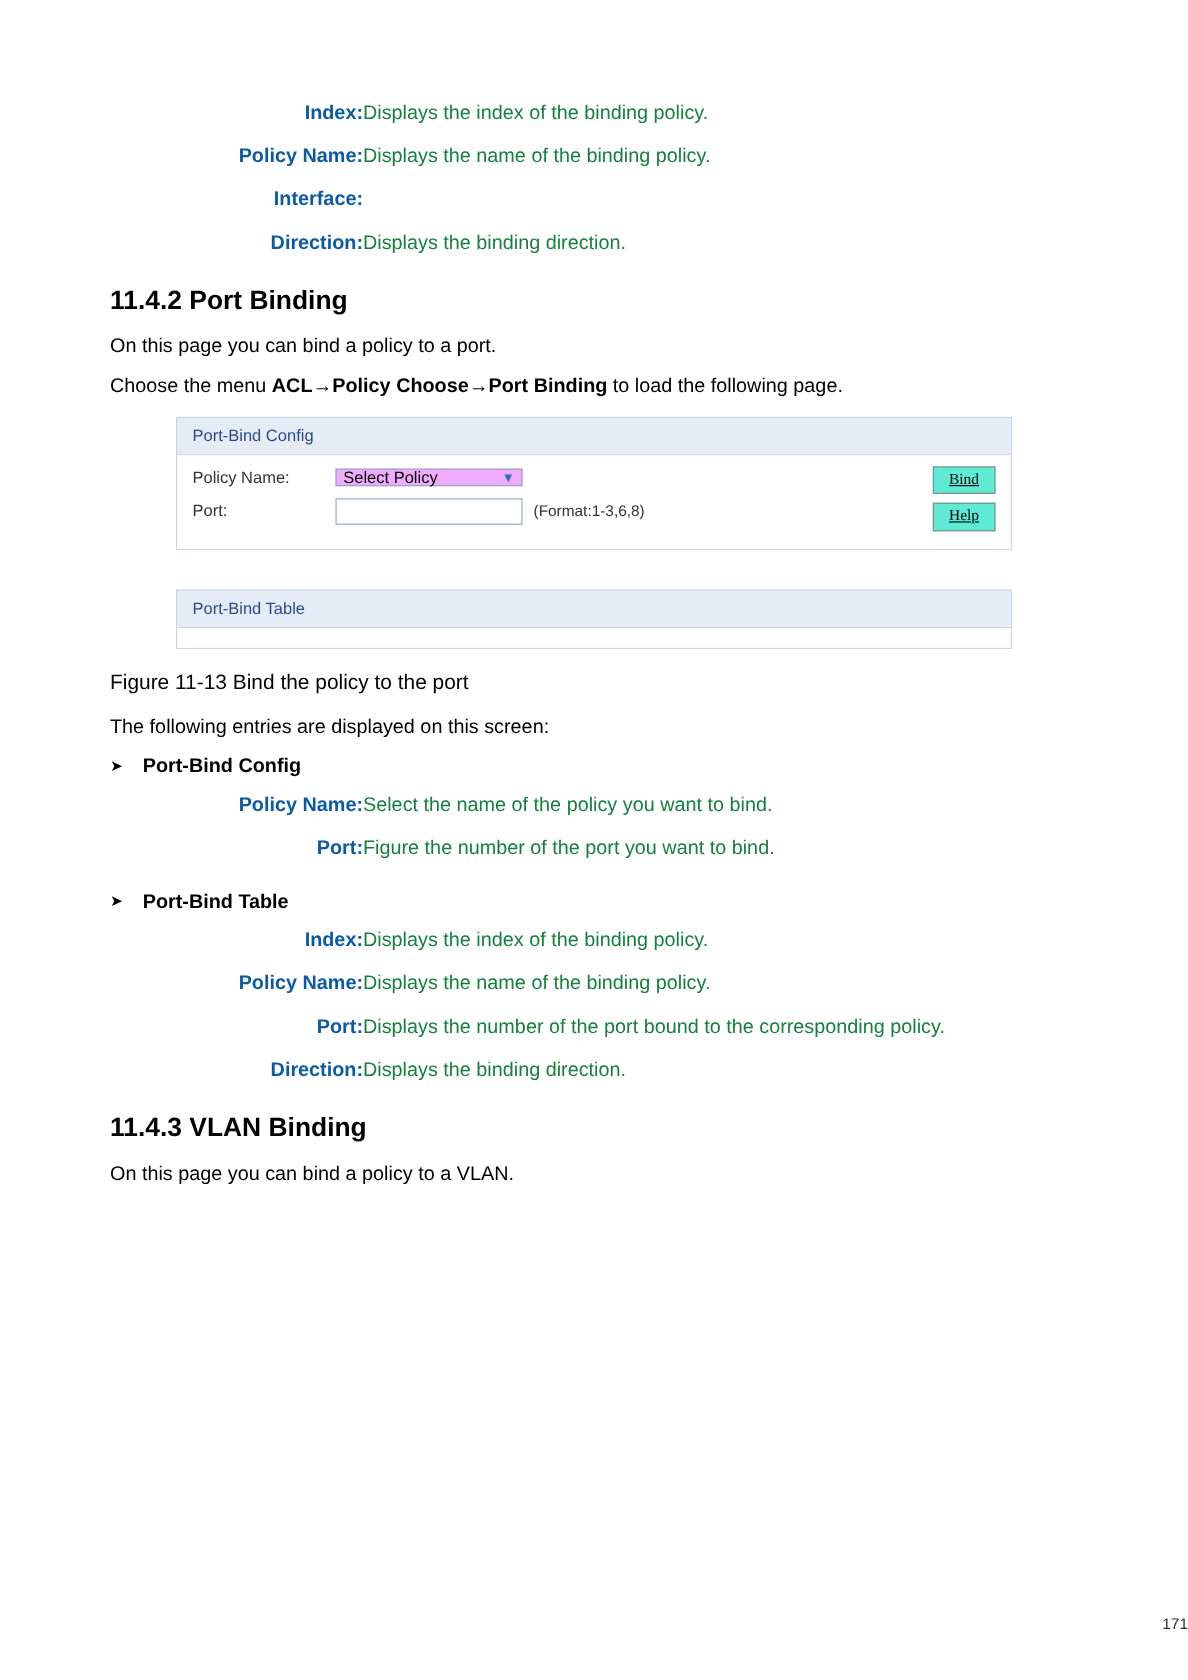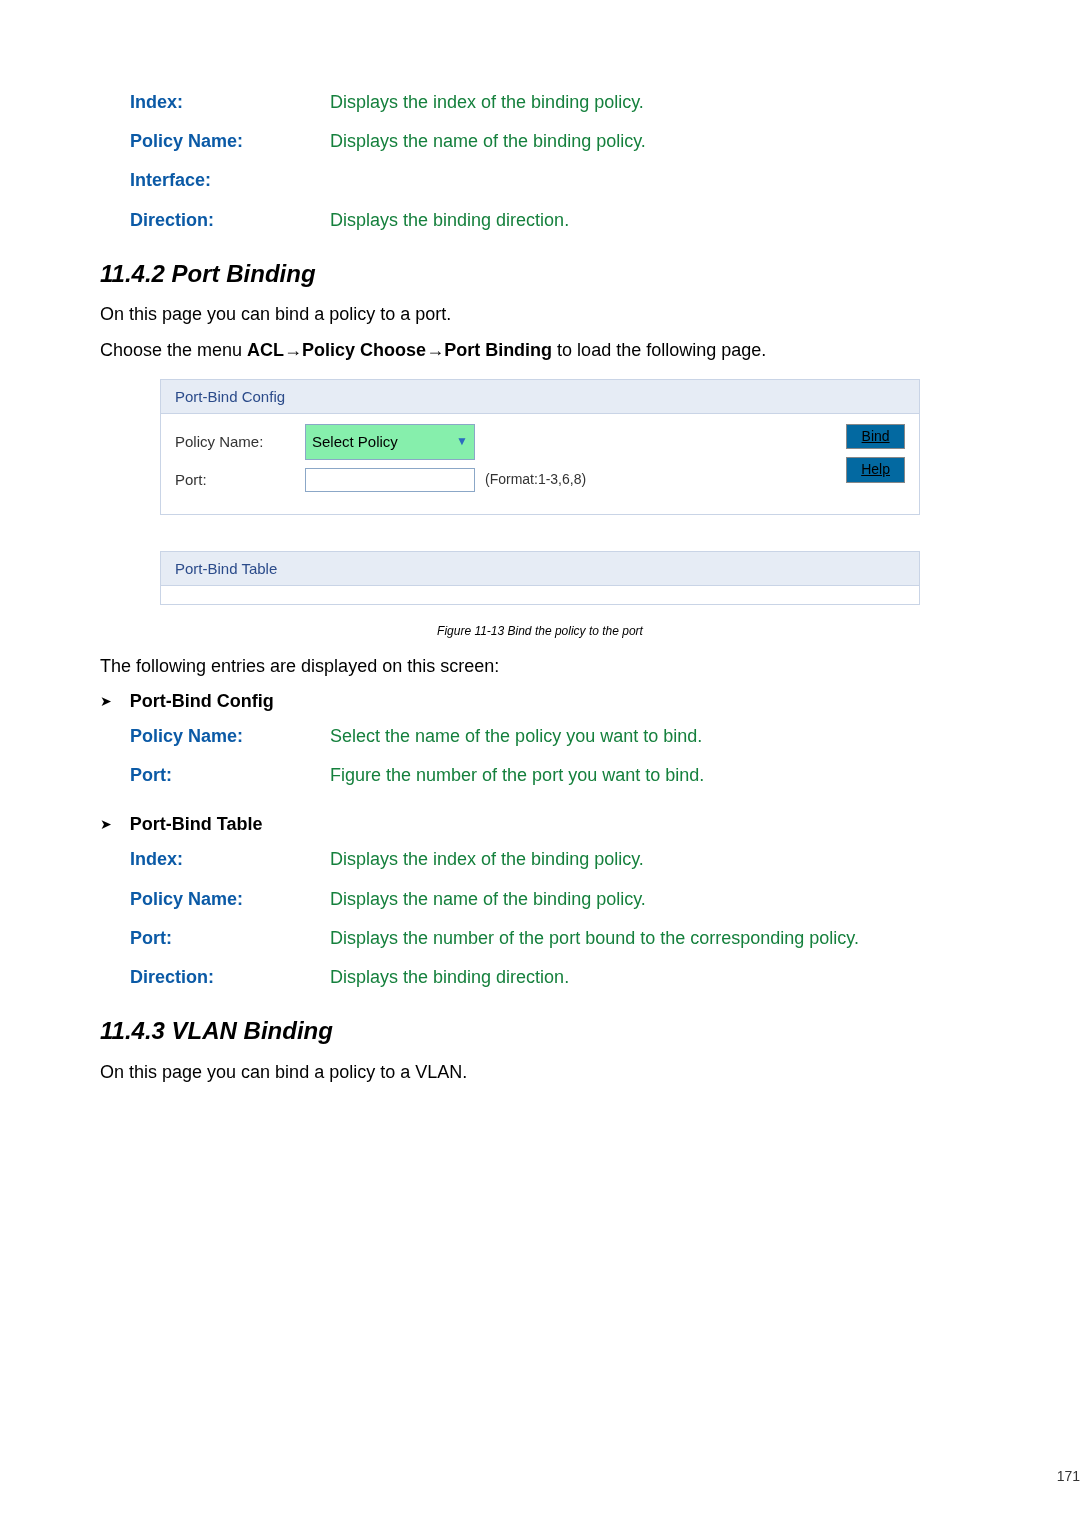--- a/index.html
+++ b/index.html
@@ -12,32 +12,32 @@
     position: relative;
     font-size: 18px;
     line-height: 1.4;
   }
   .def-table { width: 100%; margin-bottom: 24px; }
   .def-row { display: flex; margin-bottom: 14px; }
   .def-term {
     flex: 0 0 200px;
     font-weight: bold;
     color: #0b5aa6;
+    text-align: right;
   }
   .def-desc {
     flex: 1;
     color: #15803d;
   }
   h2.section-heading {
     font-size: 24px;
     font-weight: bold;
     color: #000;
     margin-top: 12px;
     margin-bottom: 12px;
-    font-style: italic;
   }
   p.body-text {
     color: #000;
     margin-bottom: 10px;
   }
   .bold { font-weight: bold; }
   .arrowstrong { font-weight: bold; }
 
   
   .ui-panel {
@@ -55,22 +55,22 @@
   .ui-body {
     border: 1px solid #c9d4e6;
     border-top: none;
     padding: 10px 14px 14px 14px;
     background: #fff;
   }
   .ui-row { display: flex; align-items: center; margin-bottom: 8px; gap: 10px; }
   .ui-label { flex: 0 0 120px; color: #333; }
   .ui-select {
     border: 1px solid #8ba7c7;
-    background: #86efac;
-    height: 36px;
+    background: #f0abfc;
+    height: 16px;
     width: 170px;
     padding: 1px 6px;
     position: relative;
     display: flex;
     align-items: center;
     justify-content: space-between;
   }
   .ui-select .chev {
     color: #2b6bc0;
     font-size: 12px;
@@ -84,49 +84,49 @@
   }
   .ui-format { color: #333; font-size: 14px; }
   .ui-buttons {
     margin-left: auto;
     display: flex;
     flex-direction: column;
     gap: 8px;
   }
   .ui-btn {
     border: 1px solid #888;
-    background: #0369a1;
+    background: #5eead4;
     padding: 2px 14px;
     font-size: 14px;
     text-align: center;
     text-decoration: underline;
     color: #000;
     cursor: pointer;
     min-width: 56px;
+    font-family: Liberation Serif, serif;
   }
 
   .ui-table-hdr {
     display: flex;
     background: #f2f5fa;
     border-bottom: 1px solid #c9d4e6;
   }
   .ui-table-hdr div {
     flex: 1;
     text-align: center;
     color: #2b4b8a;
     padding: 6px 0;
   }
   .spacer { height: 14px; }
 
   .fig-caption {
-    text-align: center;
-    font-size: 12px;
+    text-align: left;
+    font-size: 19px;
     margin: 18px 0 14px 0;
     color: #000;
-    font-style: italic;
   }
 
   .bullet-line {
     display: flex;
     align-items: flex-start;
     margin-bottom: 10px;
     gap: 18px;
   }
   .chev-icon {
     font-size: 14px;

